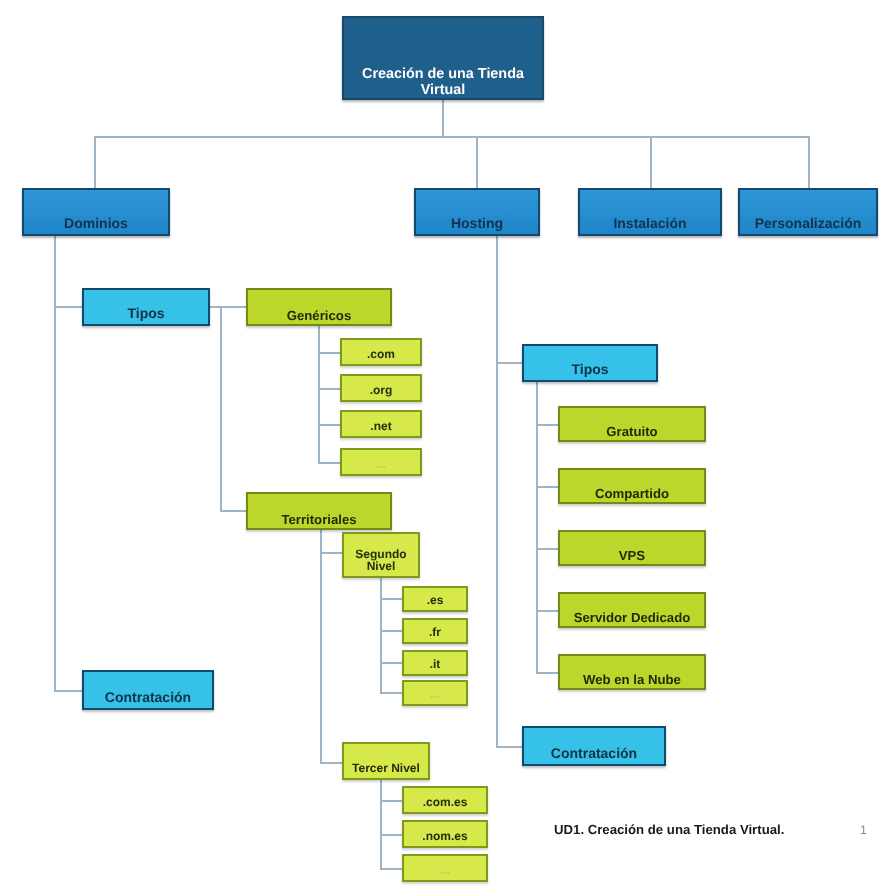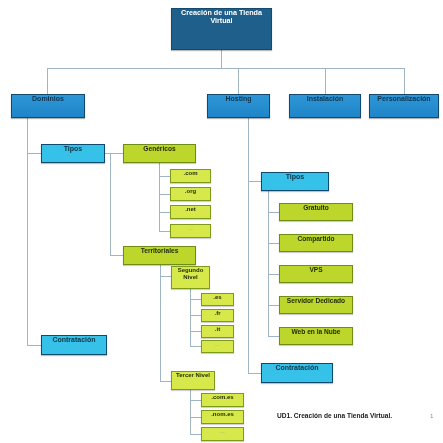--- a/index.html
+++ b/index.html
@@ -15,21 +15,21 @@
     position: relative;
     width: 443px;
     height: 443px;
     background: #ffffff;
     overflow: hidden;
   }
   .node {
     position: absolute;
     box-sizing: border-box;
     display: flex;
-    align-items: flex-start;
+    align-items: flex-end;
     justify-content: center;
     text-align: center;
     line-height: 1.12;
     z-index: 3;
     overflow: hidden;
   }
   
   .n-root {
     background: #1f5f8b;
     border: 1.5px solid #17496b;

